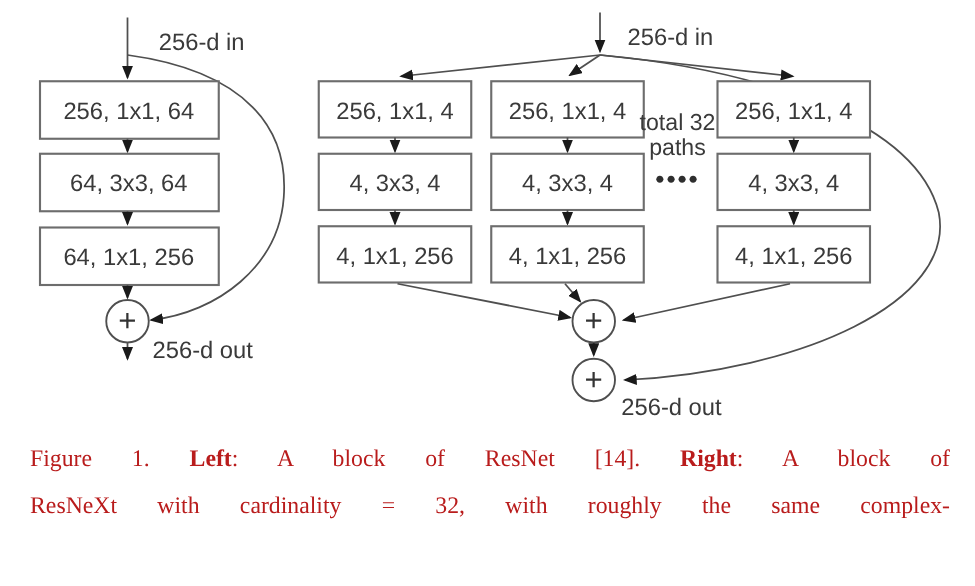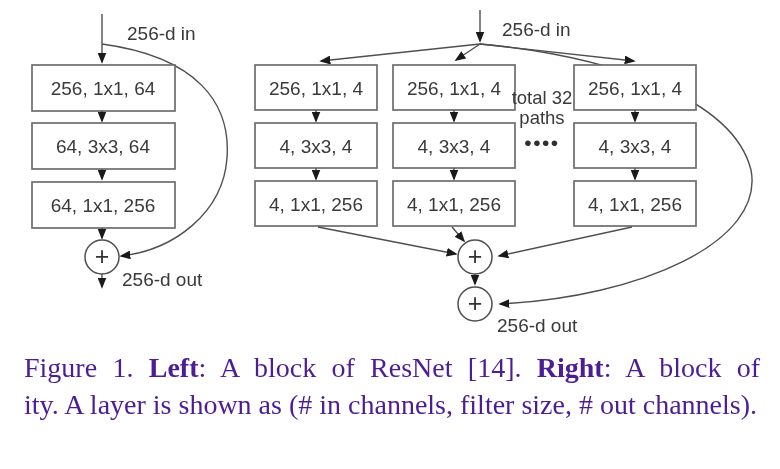--- a/index.html
+++ b/index.html
@@ -10,22 +10,22 @@
   svg text{font-family:"Liberation Sans",sans-serif;fill:#3a3a3a;}
   .box-label{font-size:19px;}
   .io-label{font-size:19px;}
   .note-label{font-size:18.5px;}
   .dots-label{font-size:21px;letter-spacing:1.5px;fill:#2e2e2e;}
   .plus-label{font-size:25px;fill:#333333;}
   .ln{stroke:#4f4f4f;stroke-width:1.4;fill:none;}
   .bx{stroke:#6d6d6d;stroke-width:1.7;fill:#ffffff;}
   .cir{stroke:#4f4f4f;stroke-width:1.5;fill:#ffffff;}
   #caption{position:absolute;left:24px;top:350px;width:736px;
-           font-family:"Liberation Serif",serif;font-size:28px;
-           line-height:36.8px;color:#4c1d95;}
+           font-family:"Liberation Serif",serif;font-size:19px;
+           line-height:36.8px;color:#b91c1c;}
   .cap-line{width:100%;}
   .cap-just{text-align:justify;text-align-last:justify;}
   .cap-last{white-space:nowrap;}
   .cap-bold{font-weight:bold;}
 </style>
 </head>
 <body>
 
 <div id="stage">
 
@@ -121,16 +121,16 @@
 
       <circle class="cir" cx="475" cy="304" r="17"></circle>
       <text class="plus-label" x="475" y="312" text-anchor="middle">+</text>
 
       <text class="io-label" x="497" y="332">256-d out</text>
     </g>
   </svg>
 
   <div id="caption">
     <div class="cap-line cap-just"><span>Figure 1. </span><span class="cap-bold">Left</span><span>: A block of ResNet [14]. </span><span class="cap-bold">Right</span><span>: A block of</span></div>
-    <div class="cap-line cap-last">ity. A layer is shown as (# in channels, filter size, # out channels).</div>
+    <div class="cap-line cap-just">ResNeXt with cardinality = 32, with roughly the same complex-</div>
   </div>
 
 </div>
 
 </body></html>

